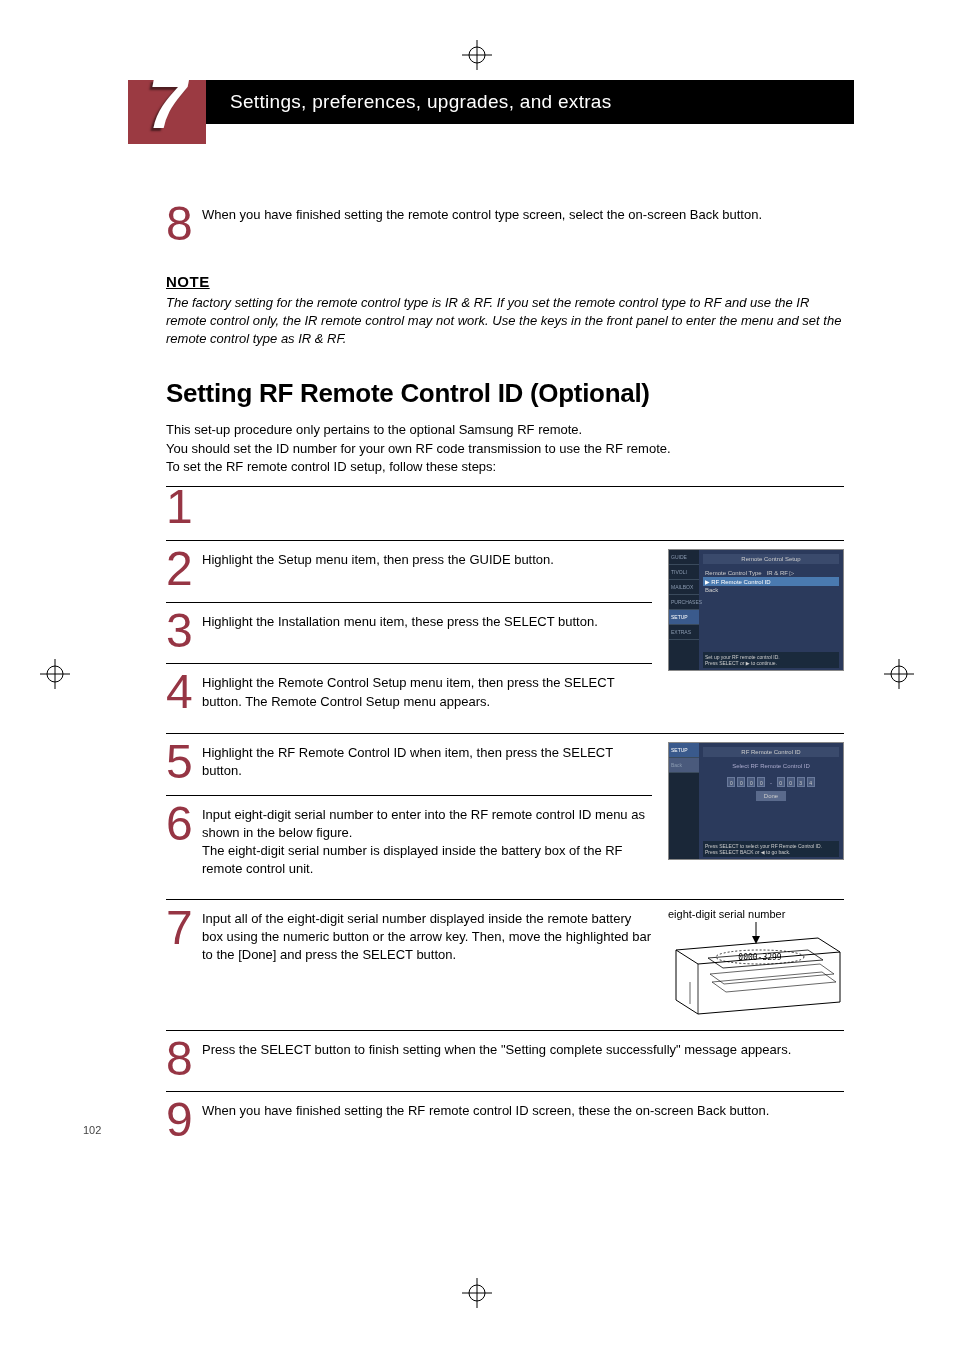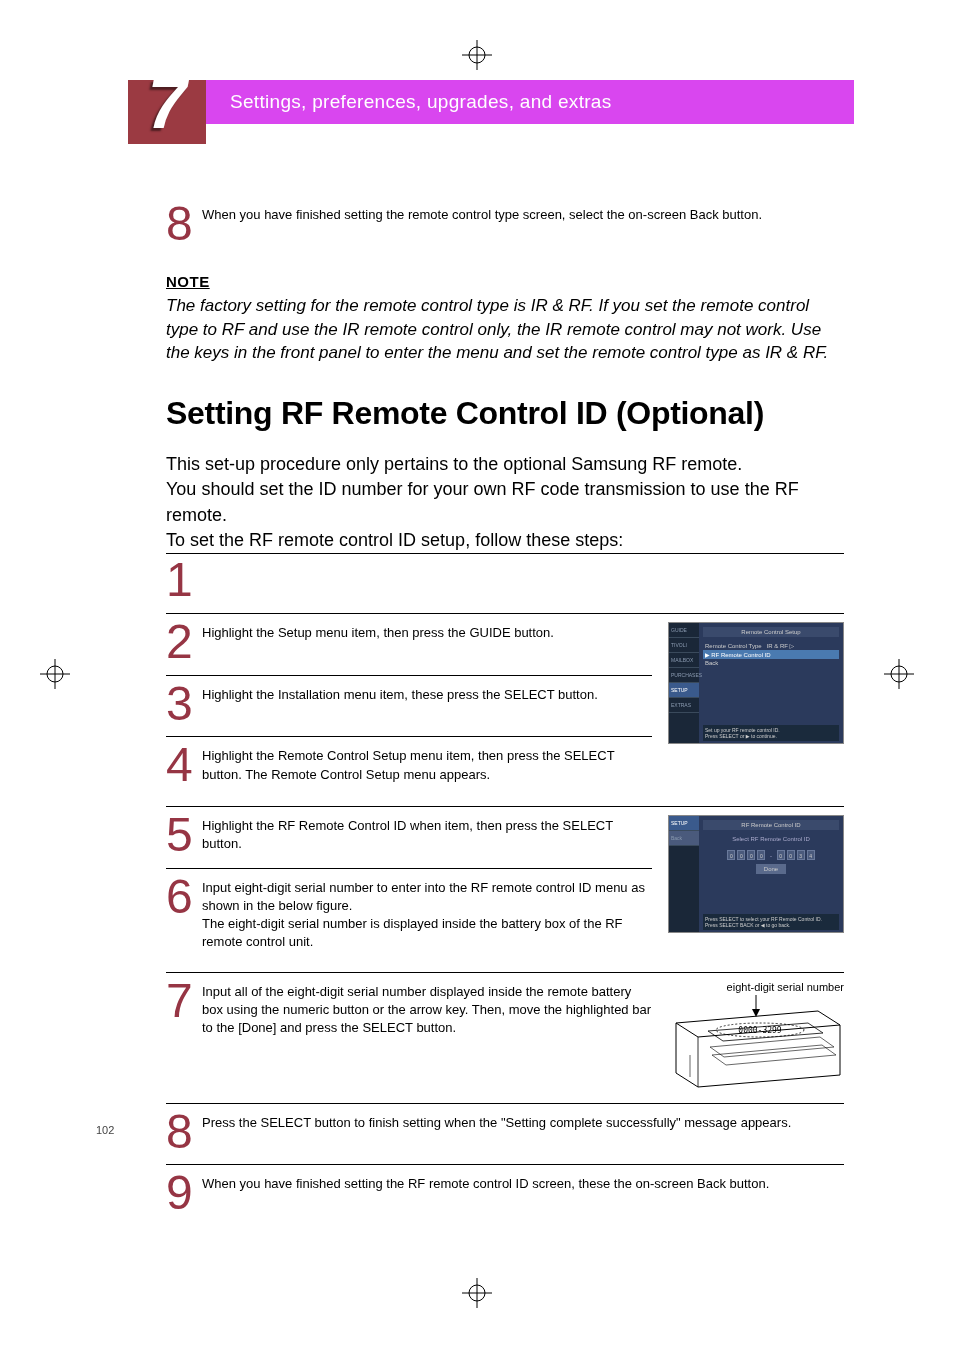--- a/index.html
+++ b/index.html
@@ -32,47 +32,47 @@
       position: absolute; background:#9b3a42; width: 78px; height: 64px;
       left: 18px; top: 0; z-index: 2;
       display: flex; align-items: center; justify-content: center;
     }
     .chapter-num {
       font-size: 70px; font-weight: bold; font-style: italic;
       color: #fff; text-shadow: -3px 3px 2px rgba(0,0,0,0.5);
       transform: translateY(-8px);
     }
     .chapter-bar {
-      background: #d946ef; height: 44px; margin-left: 60px; margin-top: 20px;
+      background: #000000; height: 44px; margin-left: 60px; margin-top: 20px;
       padding-left: 60px; display: flex; align-items: center;
     }
     .chapter-title { color: #fff; font-size: 19px; letter-spacing: 0.3px; }
     .content { margin-left: 56px; margin-right: 10px; }
     .step-row { display: flex; align-items: flex-start; margin-bottom: 8px; }
     .step-divider { border-top: 1px solid #000; margin: 12px 0 8px 0; }
     .step-num {
       font-size: 48px; font-weight: 300; color: #963544;
       width: 36px; flex-shrink: 0; line-height: 0.85;
       font-family: 'Arial Narrow', Arial, sans-serif;
     }
     .step-text { font-size: 13px; line-height: 1.4; flex: 1; padding-top: 2px; }
     .note-heading {
       font-size: 15px; font-weight: bold; text-decoration: underline;
       margin-top: 28px; letter-spacing: 0.5px;
     }
     .note-text {
-      font-size: 17px; font-style: italic; line-height: 1.4; margin-top: 4px;
+      font-size: 13px; font-style: italic; line-height: 1.4; margin-top: 4px;
     }
     .section-title {
-      font-size: 32px; margin-top: 30px; margin-bottom: 20px;
+      font-size: 26px; margin-top: 30px; margin-bottom: 12px;
       font-family: 'Arial Narrow', Arial, sans-serif; letter-spacing: -0.3px;
     }
     .section-intro {
-      font-size: 18px; line-height: 1.4; margin-bottom: 6px;
-      border-bottom: 1px solid #000; padding-bottom: 0;
+      font-size: 13px; line-height: 1.4; 
+      border-bottom: 1px solid #000; padding-bottom: 10px;
     }
     .screenshot-area { flex-shrink: 0; width: 176px; margin-left: 16px; }
     .screenshot {
       background: #2b3a5c; width: 176px; height: 122px;
       border: 1px solid #888; position: relative; font-size: 6px; color: #ccc;
     }
     .screenshot .sidebar {
       position: absolute; left: 0; top: 0; width: 30px; height: 100%;
       background: #1a2738;
     }
@@ -84,26 +84,26 @@
     .screenshot .main-area { margin-left: 30px; padding: 4px; }
     .screenshot .screen-title { background: #3a4a6c; text-align: center; padding: 2px; font-size: 6px; }
     .screenshot .menu-list { margin-top: 4px; }
     .screenshot .menu-row { font-size: 6px; padding: 1px 2px; }
     .screenshot .menu-row.highlight { background: #4a7ab0; color: #fff; }
     .screenshot .footer { position: absolute; bottom: 2px; left: 34px; right: 4px; font-size: 5px; background: #1a2a3c; padding: 2px; }
     .screenshot2 { height: 118px; }
     .screenshot2 .digit-row { text-align: center; margin-top: 8px; }
     .screenshot2 .digit-box { display: inline-block; width: 8px; height: 10px; background: #4a5a7c; border: 1px solid #6a7a9c; margin: 0 1px; font-size: 5px; line-height: 10px; }
     .screenshot2 .done-btn { display: inline-block; padding: 2px 8px; background: #5a6a8c; margin-top: 4px; font-size: 6px; }
-    .serial-label { font-size: 11px; text-align: right; margin-bottom: 2px; }
+    .serial-label { font-size: 11px; text-align: left; margin-bottom: 2px; }
     .remote-diagram {
       width: 176px; height: 96px; position: relative;
     }
     .remote-diagram svg { width: 100%; height: 100%; }
-    .page-num { position: absolute; left: 96px; bottom: 212px; font-size: 11px; color: #444; }
+    .page-num { position: absolute; left: 83px; bottom: 212px; font-size: 11px; color: #444; }
     .steps-column { flex: 1; min-width: 0; }
   </style>
 </head>
 <body>
 
 <div class="page">
   <div class="crop-mark top">
     <svg viewBox="0 0 30 30">
         <line x1="15" y1="0" x2="15" y2="30" stroke="#000" stroke-width="1"></line>
         <circle cx="15" cy="15" r="8" fill="none" stroke="#000" stroke-width="1"></circle>

